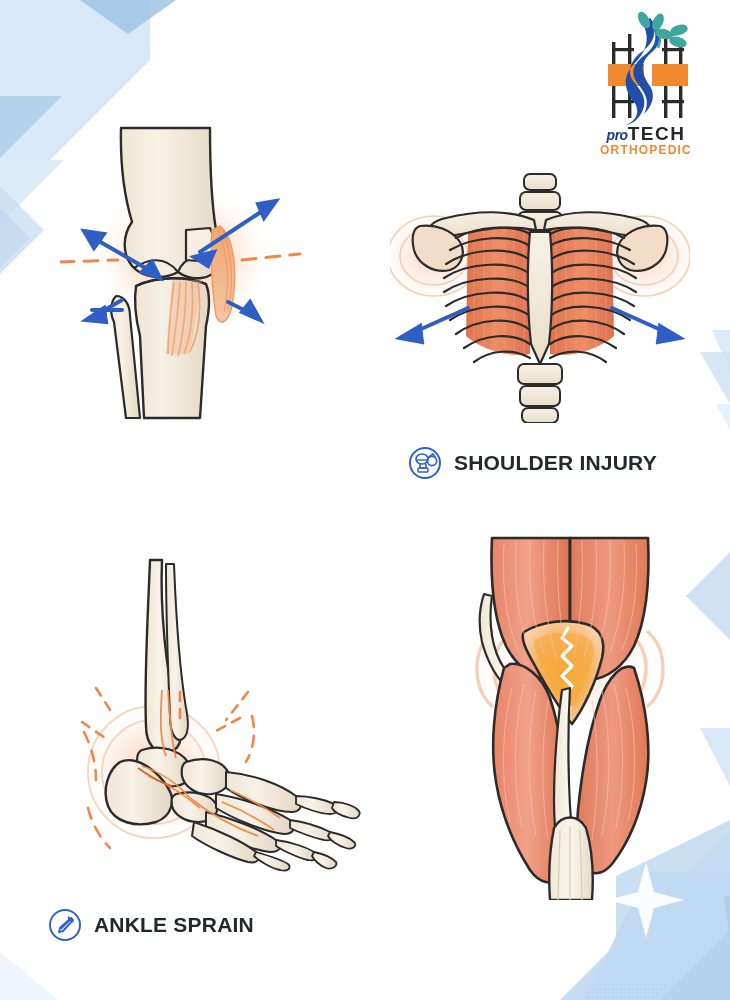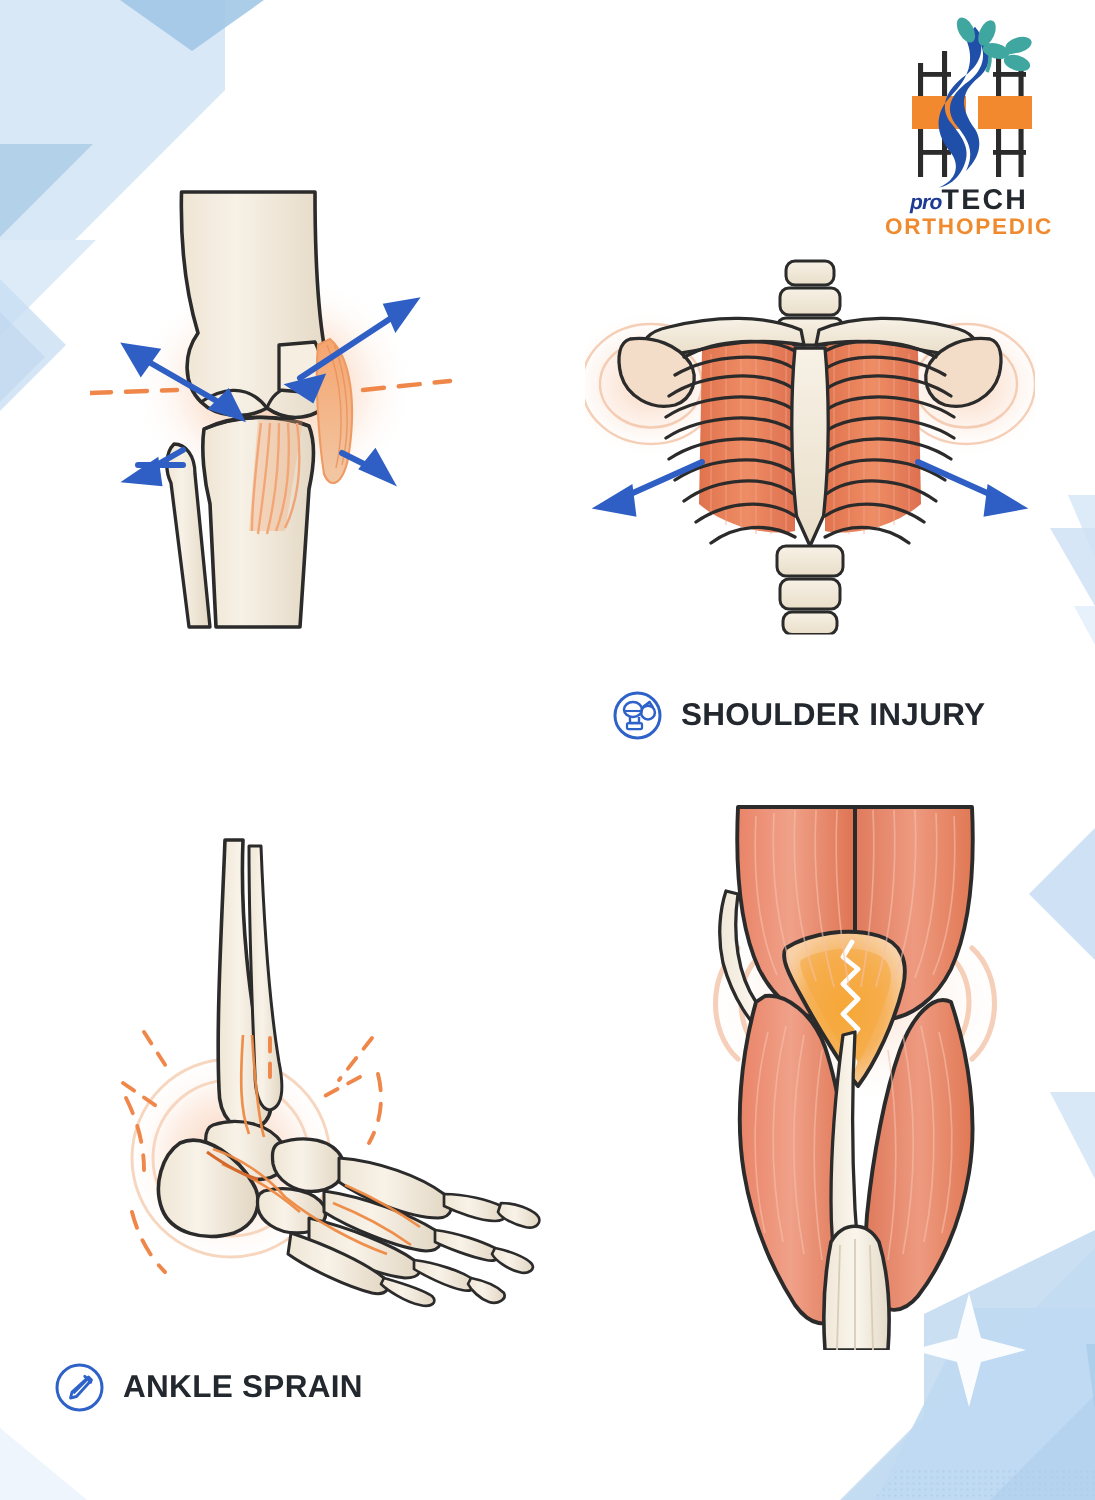--- a/index.html
+++ b/index.html
@@ -51,21 +51,21 @@
     letter-spacing: -0.5px;
   }
   .logo-tech {
     font-weight: bold;
     font-size: 19px;
     color: #23272E;
     letter-spacing: 1.5px;
   }
   .logo-line2 {
     font-weight: bold;
-    font-size: 15px;
+    font-size: 12px;
     color: #F08A2E;
     letter-spacing: 1.2px;
     margin-top: 1px;
   }
 
   
   .cell { position: absolute; }
   .illus { position: absolute; left: 0; top: 0; }
 
   
@@ -514,37 +514,37 @@
         <path d="M128 172 C122 212 120 258 128 312"></path>
         <path d="M206 160 C216 200 218 250 208 294"></path>
         <path d="M194 156 C204 198 206 250 196 300"></path>
         <path d="M182 162 C190 204 192 254 182 308"></path>
         <path d="M172 172 C178 212 180 258 172 312"></path>
       </g>
     </svg>
   </div>
 
 
-  <div class="caption shoulder" style="left:408px; top:460px; width:290px;">
+  <div class="caption shoulder" style="left:408px; top:446px; width:290px;">
     <span class="caption-icon">
       <svg viewBox="0 0 34 34" width="34" height="34" xmlns="http://www.w3.org/2000/svg">
         <circle cx="17" cy="17" r="15" fill="none" stroke="#2F62C9" stroke-width="2"></circle>
         <ellipse cx="14" cy="13" rx="6" ry="5" fill="none" stroke="#2F62C9" stroke-width="1.7"></ellipse>
         <line x1="8.6" y1="14" x2="19.4" y2="14" stroke="#2F62C9" stroke-width="1.4"></line>
         <path d="M12 18 L12 22 L18 22 L18 18" fill="none" stroke="#2F62C9" stroke-width="1.6"></path>
         <rect x="10" y="22" width="10" height="4" rx="1" fill="none" stroke="#2F62C9" stroke-width="1.5"></rect>
         <circle cx="24" cy="15" r="4.6" fill="none" stroke="#2F62C9" stroke-width="1.7"></circle>
         <path d="M21 11 L25 8" fill="none" stroke="#2F62C9" stroke-width="1.6" stroke-linecap="round"></path>
         <path d="M25 8 L27 11" fill="none" stroke="#2F62C9" stroke-width="1.6" stroke-linecap="round"></path>
       </svg>
     </span>
     <span class="caption-text">SHOULDER INJURY</span>
   </div>
 
-  <div class="caption ankle" style="left:36px; top:908px; width:300px;">
+  <div class="caption ankle" style="left:48px; top:908px; width:300px;">
     <span class="caption-icon">
       <svg viewBox="0 0 34 34" width="34" height="34" xmlns="http://www.w3.org/2000/svg">
         <circle cx="17" cy="17" r="15" fill="none" stroke="#2F62C9" stroke-width="2"></circle>
         <path d="M23 10 L25 12 L15 23 L11 24 L12 20 Z" fill="none" stroke="#2F62C9" stroke-width="1.9" stroke-linejoin="round"></path>
         <line x1="13" y1="21" x2="22" y2="12" stroke="#2F62C9" stroke-width="1.4"></line>
         <line x1="20.5" y1="9.5" x2="24.5" y2="13.5" stroke="#2F62C9" stroke-width="1.9" stroke-linecap="round"></line>
       </svg>
     </span>
     <span class="caption-text">ANKLE SPRAIN</span>
   </div>

